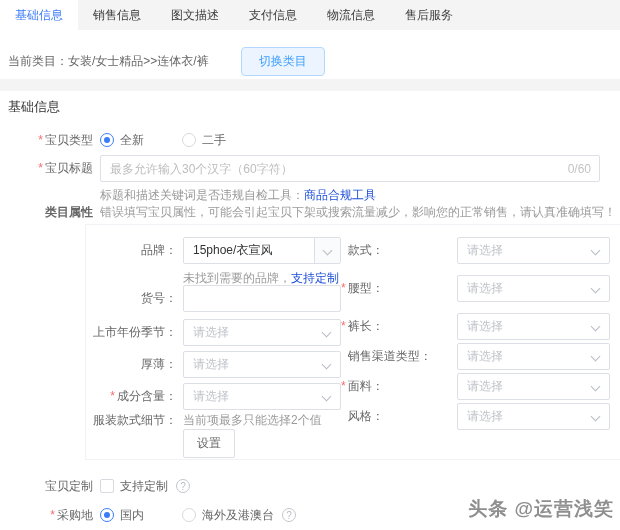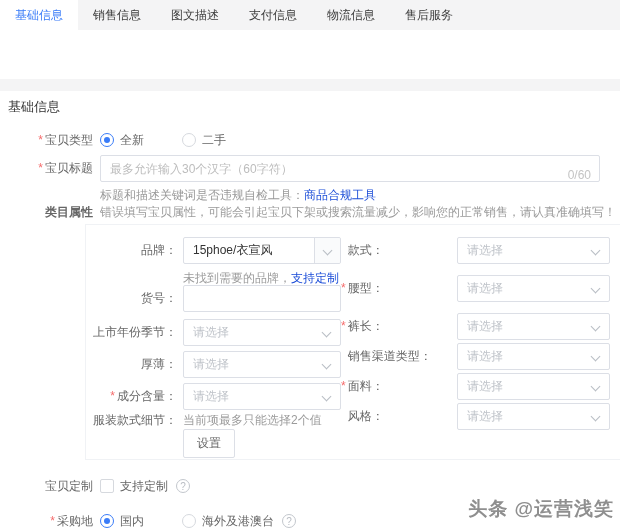--- a/index.html
+++ b/index.html
@@ -33,21 +33,21 @@
   .opt-label { margin-left:6px; color:#666; }
   .opt-gap { width:38px; flex:none; }
   
   .inputwrap { position:relative; width:500px; }
   .inputwrap input {
     width:100%; height:27px; border:1px solid #dcdfe6; border-radius:2px;
     padding:0 40px 0 9px; font-size:12px; color:#333; outline:none;
     font-family:"Liberation Sans","DejaVu Sans",sans-serif;
   }
   .inputwrap input::placeholder { color:#bdbdbd; }
-  .counter { position:absolute; right:9px; top:13px; color:#c4c4c4;text-align:right; }
+  .counter { position:absolute; right:9px; top:7px; color:#c4c4c4;text-align:right; }
   .helper { color:#999; }
   .link { color:#1d4ed8; cursor:pointer; text-decoration:none; }
   .warn { color:#9b9b9b; }
   
   .panel { position:absolute; top:224px; left:85px; width:597px; height:236px; border:1px solid #f0f2f5; background:#fff; }
   .lrow, .rrow { position:absolute; display:flex; align-items:center; height:27px; }
   .llab { width:91px; text-align:right; color:#666; flex:none; white-space:nowrap; }
   .rlab { width:110px; color:#666; flex:none; white-space:nowrap; }
   .field { margin-left:6px; position:relative; height:27px; border:1px solid #dcdfe6; border-radius:2px; background:#fff; display:flex; align-items:center; padding:0 26px 0 9px; }
   .field.w-left { width:158px; }
@@ -77,20 +77,24 @@
 
   <div class="tabbar">
     <div class="tab active">基础信息</div>
     <div class="tab">销售信息</div>
     <div class="tab">图文描述</div>
     <div class="tab">支付信息</div>
     <div class="tab">物流信息</div>
     <div class="tab">售后服务</div>
   </div>
 
+  <div class="catrow">
+    <span class="cat-label">当前类目：女装/女士精品&gt;&gt;连体衣/裤</span>
+    <button class="switch-btn">切换类目</button>
+  </div>
 
   <div class="divider"></div>
 
   <div class="sec-title">基础信息</div>
 
   <div class="row" style="top:131px;">
     <span class="lab"><span class="req">*</span><span>宝贝类型</span></span>
     <span class="ctl">
       <span class="radio on"></span>
       <span class="opt-label">全新</span>
@@ -220,21 +224,21 @@
 
   <div class="row" style="top:477px;">
     <span class="lab">宝贝定制</span>
     <span class="ctl">
       <span class="checkbox"></span>
       <span class="opt-label">支持定制</span>
       <span class="qicon">?</span>
     </span>
   </div>
 
-  <div class="row" style="top:506px;margin-top:6px;">
+  <div class="row" style="top:506px;">
     <span class="lab"><span class="req">*</span><span>采购地</span></span>
     <span class="ctl">
       <span class="radio on"></span>
       <span class="opt-label">国内</span>
       <span class="opt-gap"></span>
       <span class="radio"></span>
       <span class="opt-label">海外及港澳台</span>
       <span class="qicon">?</span>
     </span>
   </div>

